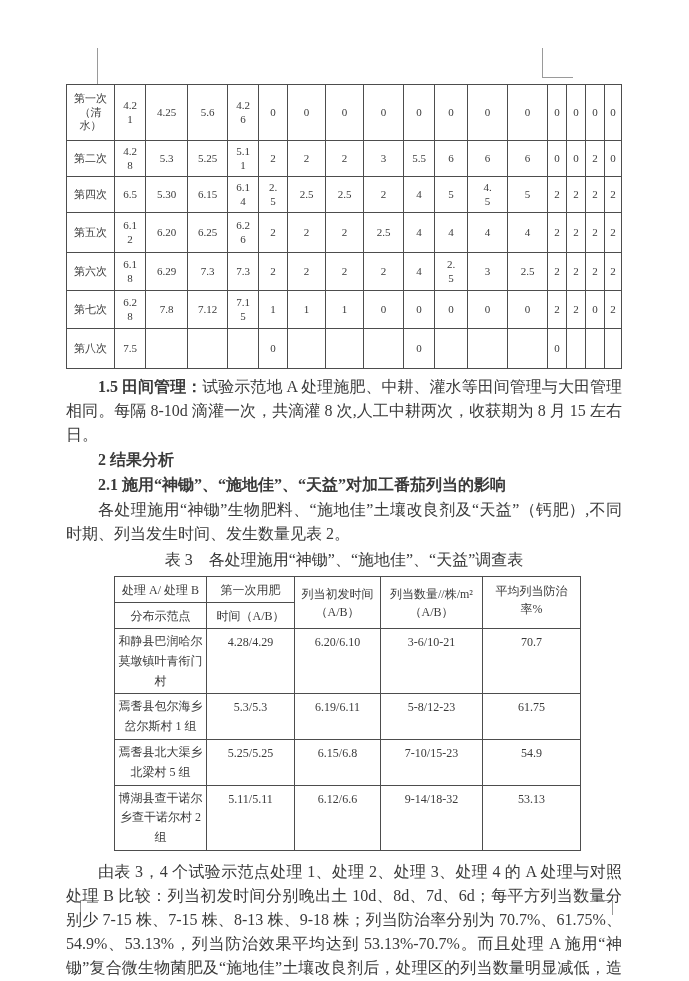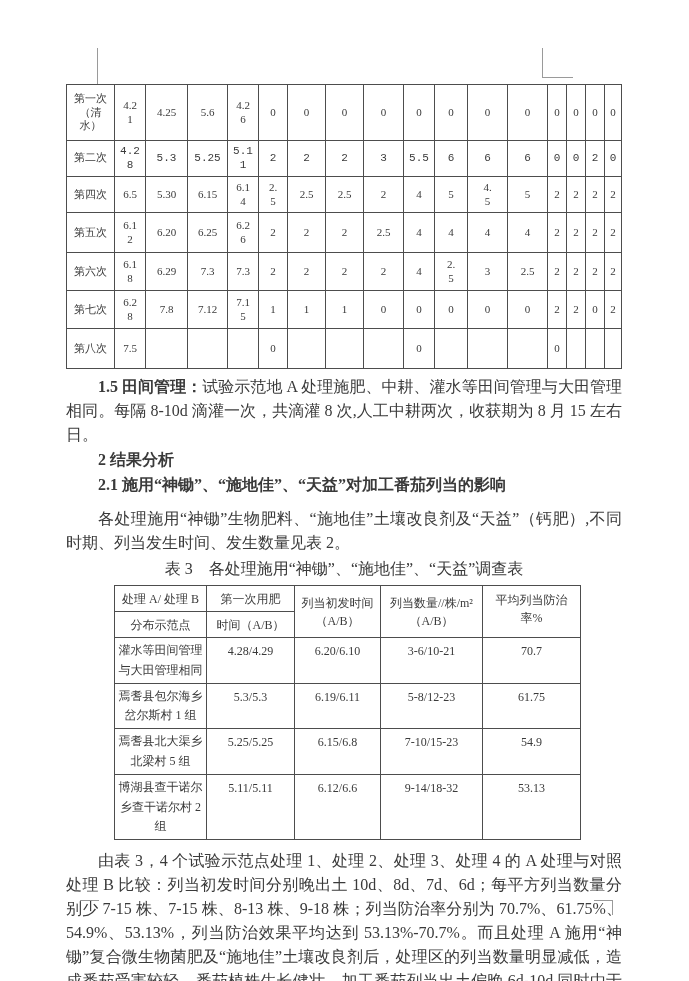--- a/index.html
+++ b/index.html
@@ -5,33 +5,33 @@
   html,body{margin:0;padding:0;background:#fff;}
   .page{position:relative;width:680px;height:981px;background:#ffffff;overflow:hidden;
         font-family:"Liberation Serif","DejaVu Serif",serif;color:#3a3a3a;}
   .content{position:absolute;left:66px;top:84px;width:556px;}
   
   table{border-collapse:collapse;}
   .t1{width:556px;table-layout:fixed;font-size:11px;line-height:1.25;}
   .t1 td{border:1px solid #4d4d4d;text-align:center;vertical-align:middle;
          padding:1px 0;white-space:pre-line;overflow:hidden;}
   .t1 tr:nth-child(1){height:56px;}
-  .t1 tr:nth-child(2){height:36px;font-family:Liberation Mono, monospace;}
+  .t1 tr:nth-child(2){height:36px;}
   .t1 tr:nth-child(3){height:36px;}
   .t1 tr:nth-child(4){height:40px;padding-left:34px;}
   .t1 tr:nth-child(5){height:38px;}
   .t1 tr:nth-child(6){height:38px;margin-left:32px;}
   .t1 tr:nth-child(7){height:40px;}
   .t1 tr:nth-child(8){height:26px;}
   
   .para{width:556px;font-size:16px;line-height:24px;text-align:justify;margin:0;}
   .indent{text-indent:2em;}
   .p1{margin-top:6px;}
   .hd{font-weight:bold;margin-top:1px;}
-  .p2{margin-top:10px;}
+  .p2{margin-top:1px;}
   .cap{text-align:center;text-indent:0;margin-top:2px;margin-bottom:4px;}
   .p3{margin-top:9px;}
   b{font-weight:bold;}
   
   .t3{margin-left:48px;width:466px;table-layout:fixed;font-size:12px;line-height:1.5;}
   .t3 th,.t3 td{border:1px solid #4d4d4d;font-weight:normal;text-align:center;
                 padding:2px 2px;overflow:hidden;}
   .t3 thead tr{height:26px;}
   .t3 .pre{white-space:pre-line;vertical-align:middle;}
   .t3 .topcell{vertical-align:top;padding-top:5px;}
@@ -255,21 +255,21 @@
 （A/B）</th>
           <th rowspan="2" class="topcell">平均列当防治率%</th>
         </tr>
         <tr>
           <th>分布示范点</th>
           <th>时间（A/B）</th>
         </tr>
       </thead>
       <tbody id="t3-body">
           <tr>
-            <td class="site">灌水等田间管理与大田管理相同</td>
+            <td class="site">和静县巴润哈尔莫墩镇叶青衔门村</td>
             <td>4.28/4.29</td>
             <td>6.20/6.10</td>
             <td>3-6/10-21</td>
             <td>70.7</td>
           </tr>
           <tr>
             <td class="site">焉耆县包尔海乡岔尔斯村 1 组</td>
             <td>5.3/5.3</td>
             <td>6.19/6.11</td>
             <td>5-8/12-23</td>

